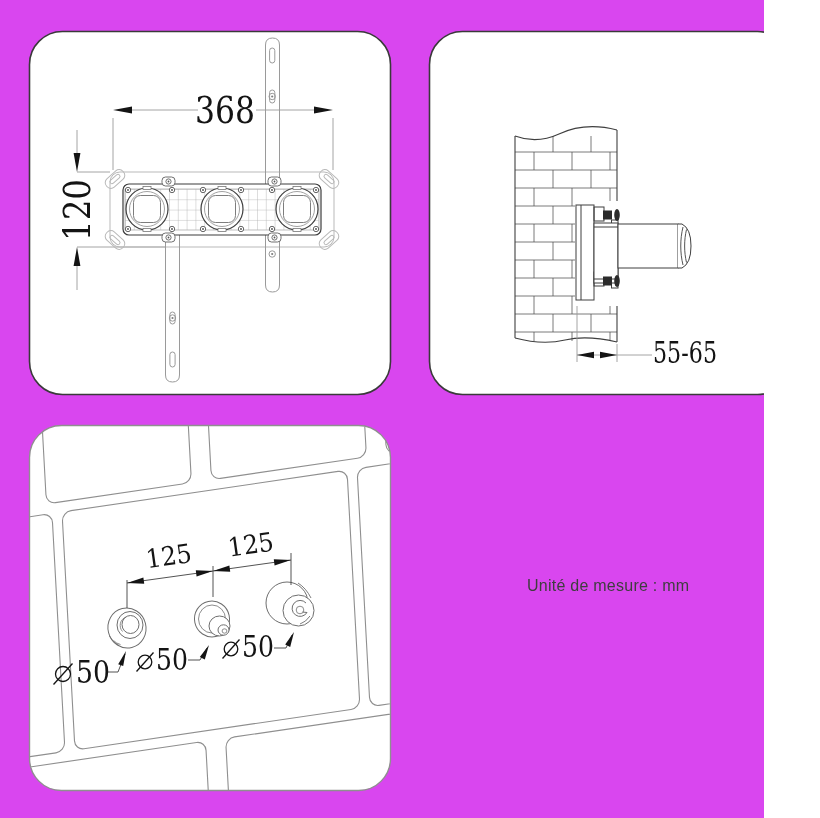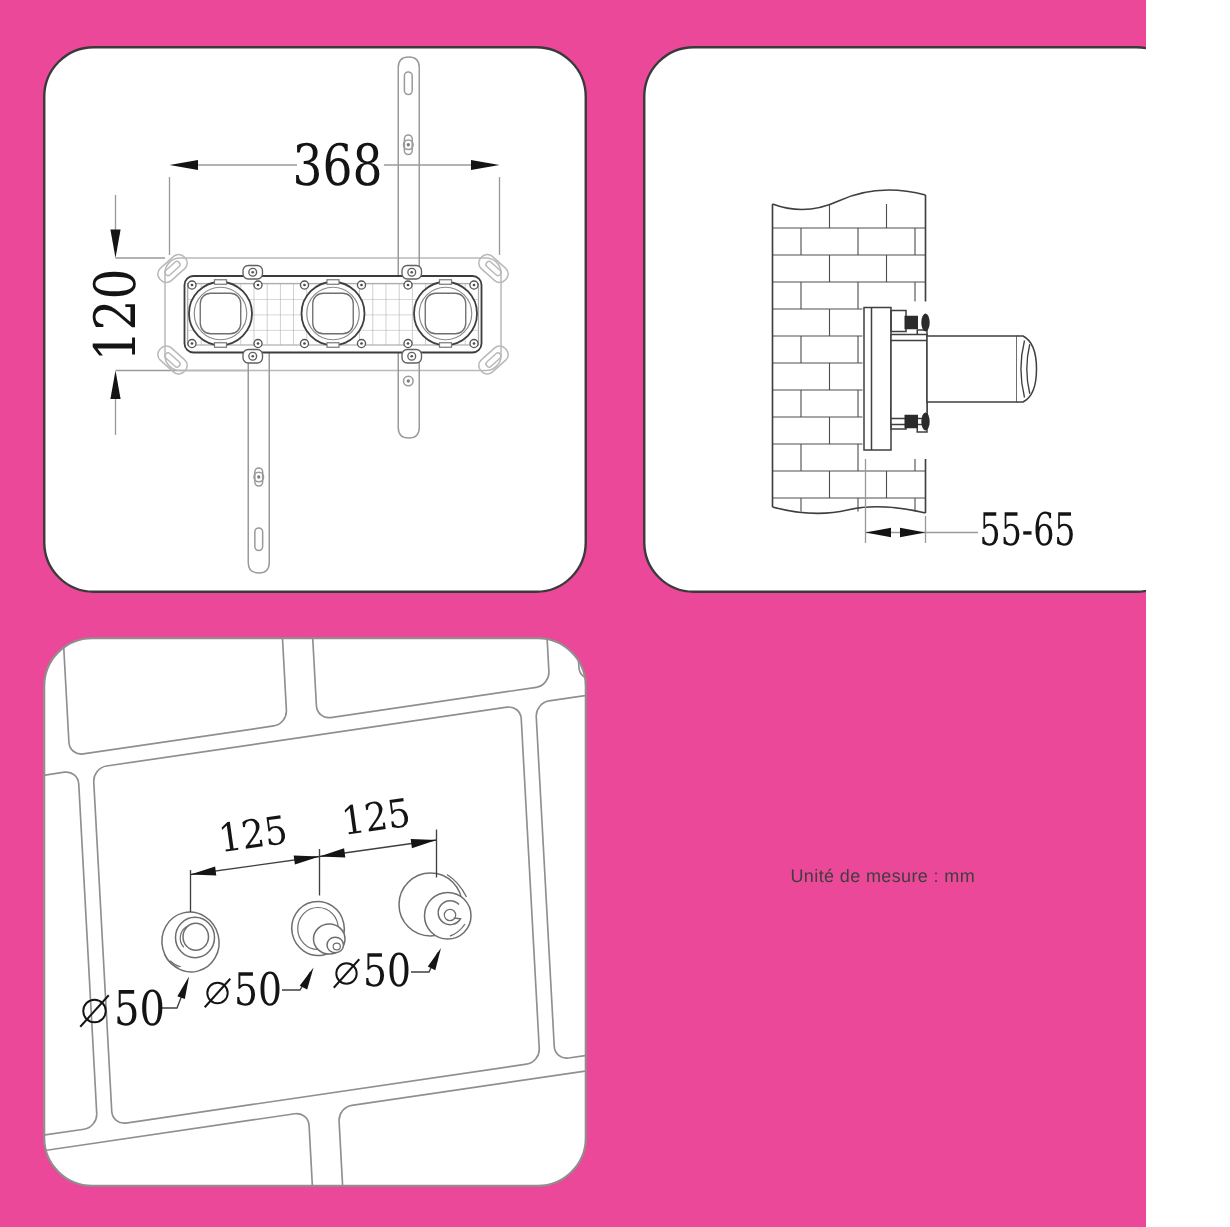--- a/index.html
+++ b/index.html
@@ -1,21 +1,21 @@
 <!DOCTYPE html>
 <html><head>
 <meta charset="utf-8">
 <style>
   html,body{margin:0;padding:0;background:#ffffff;}
-  .canvas{position:relative;width:764px;height:818px;background:#ec4899;overflow:hidden;
+  .canvas{position:relative;width:764px;height:818px;background:#d946ef;overflow:hidden;
           font-family:"Liberation Sans", sans-serif;}
   .panel{position:absolute;}
   .dimtxt{font-family:"DejaVu Serif", serif;fill:#141414;}
   .note{position:absolute;left:527px;top:577px;width:200px;
-        font-family:"Liberation Sans", sans-serif;font-size:12px;
+        font-family:"Liberation Sans", sans-serif;font-size:16px;
         color:#3e3e3e;letter-spacing:.25px;white-space:nowrap;}
   svg{display:block;}
 </style>
 </head>
 <body>
 
 <div class="canvas">
 
   <svg class="panel" style="left:28px;top:30px" width="364" height="366" viewBox="0 0 364 366">
     <defs>

